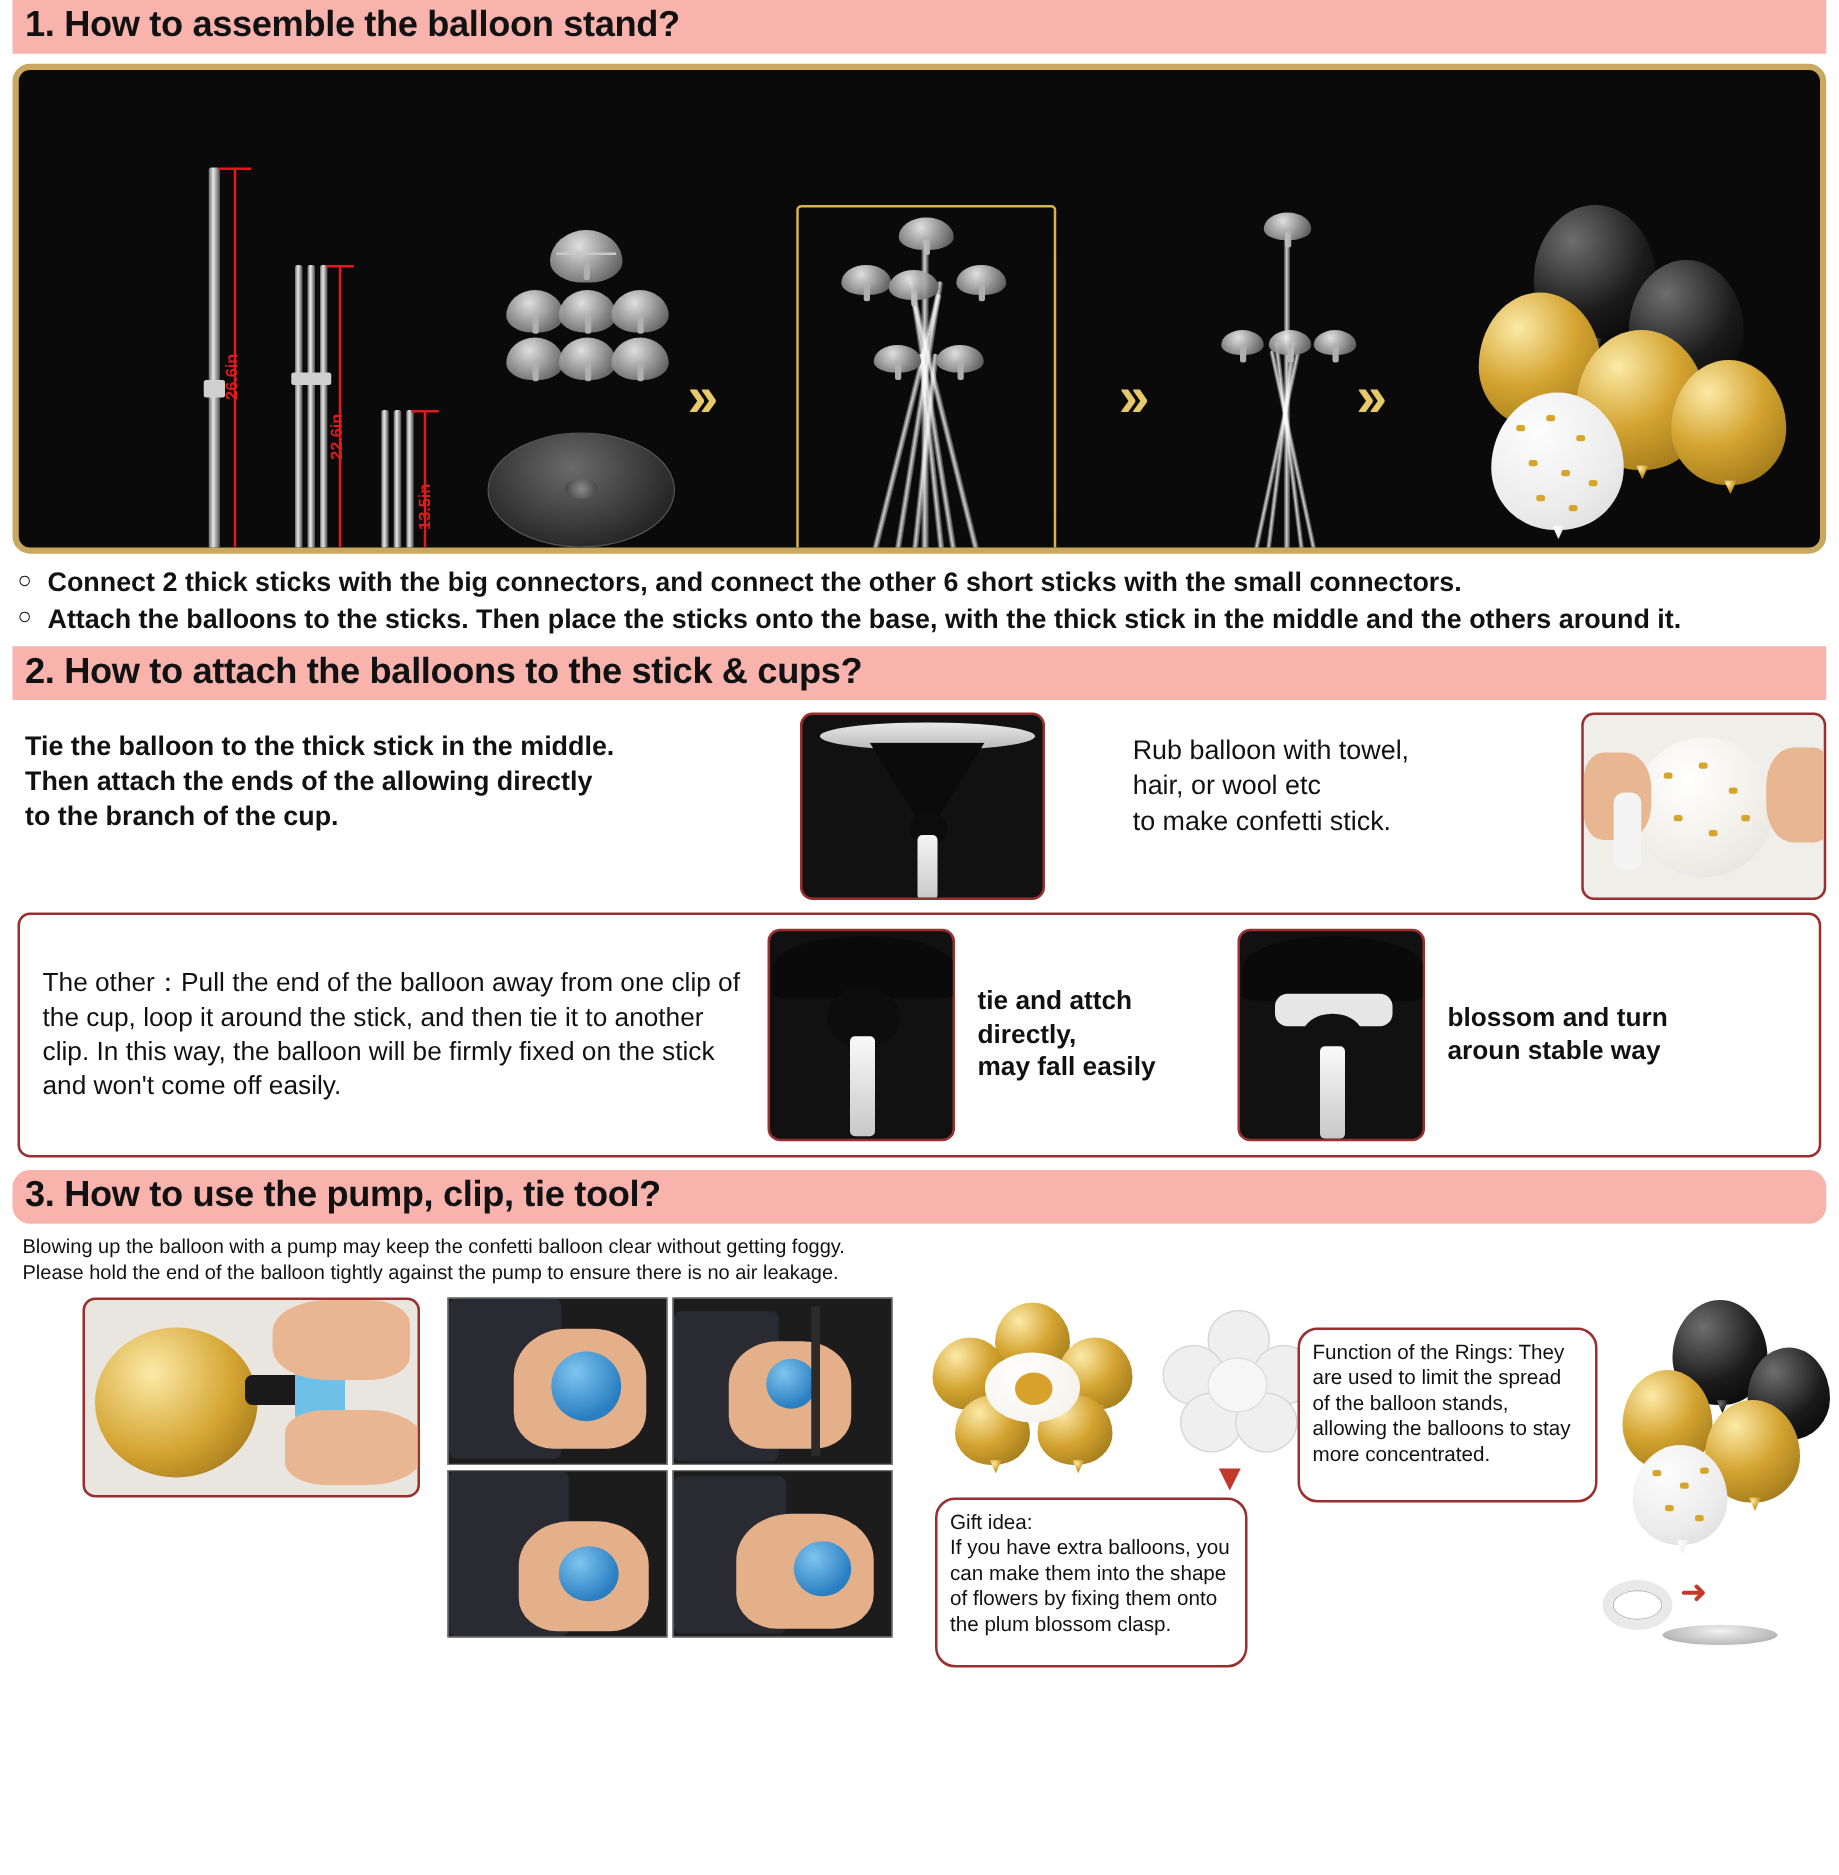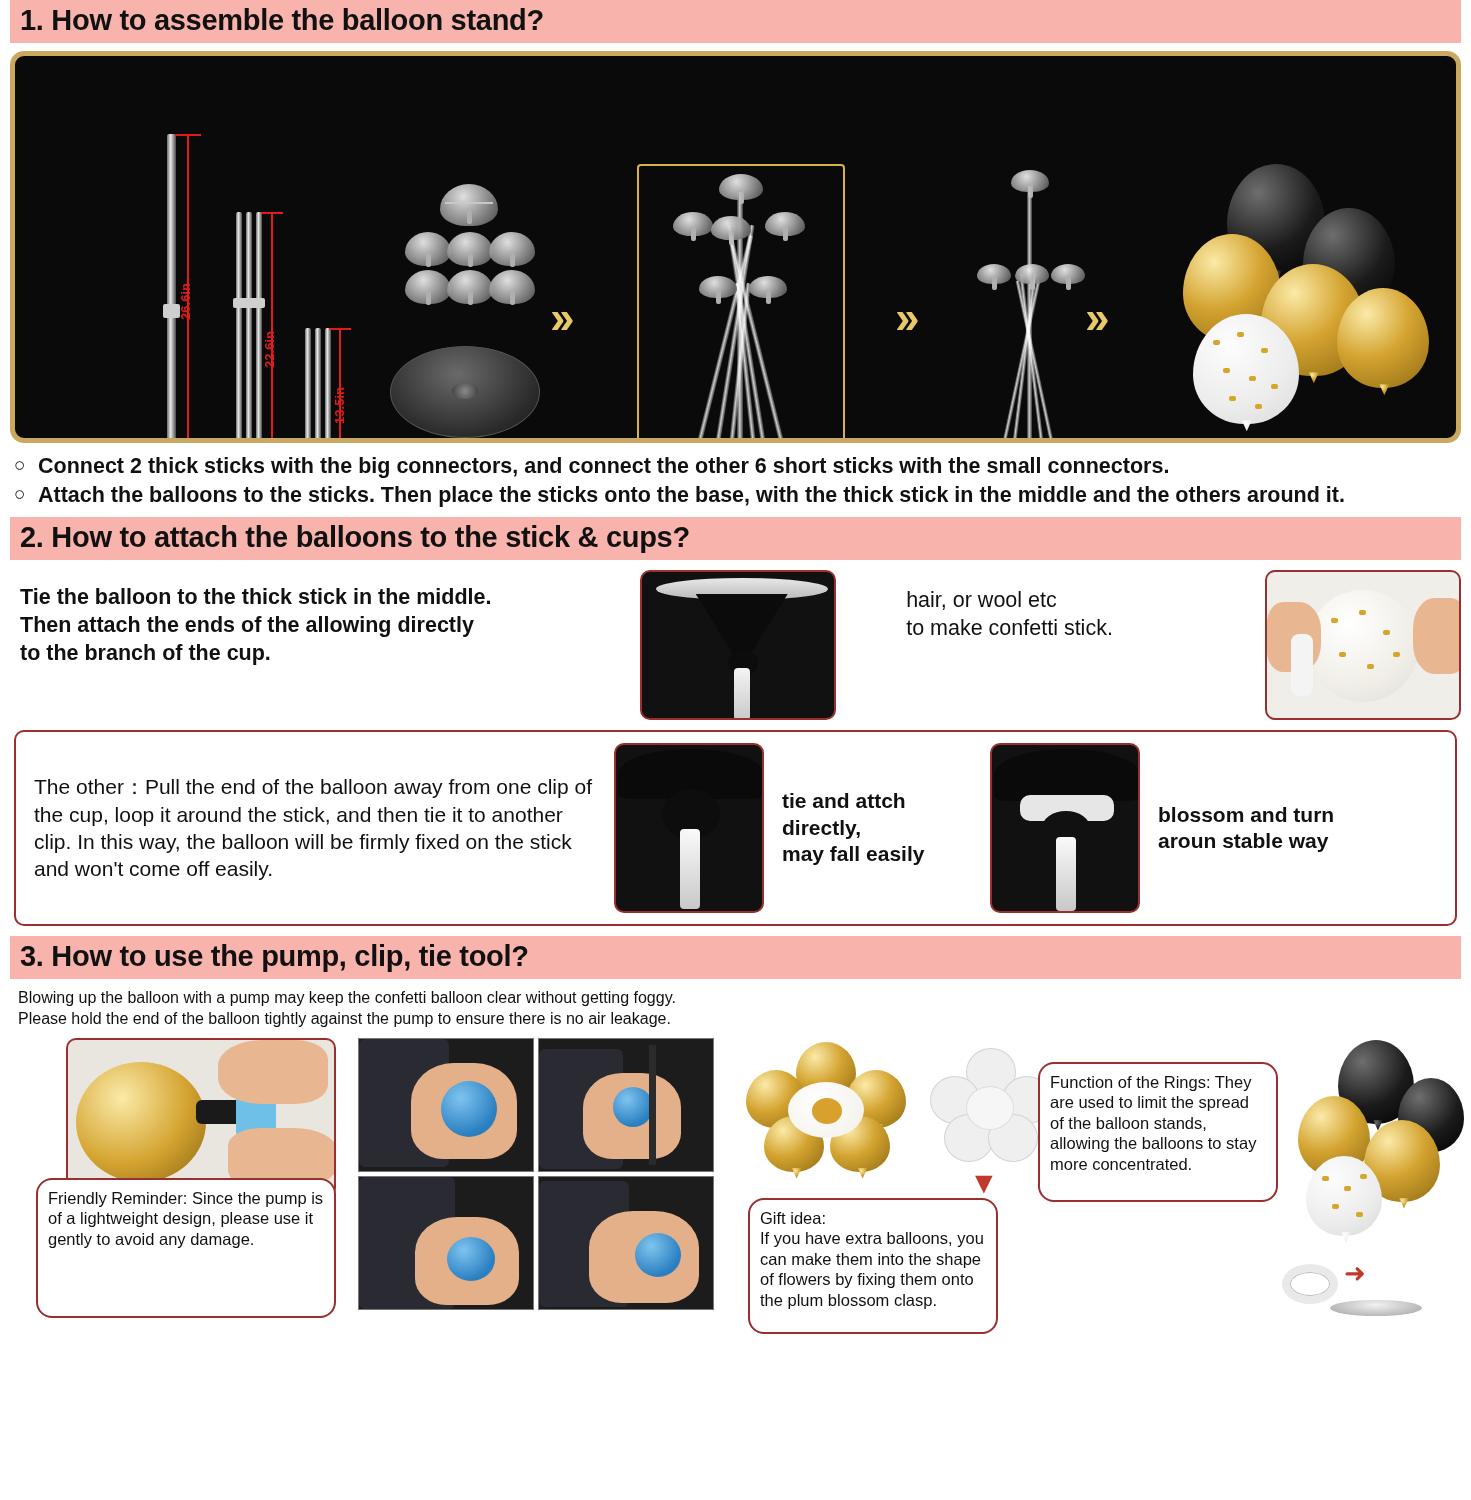--- a/index.html
+++ b/index.html
@@ -319,20 +319,21 @@
     </div>
 
     <div class="photo dark s2-photoL">
       <div style="position:absolute; left:14px; top:6px; width:172px; height:22px; border-radius:50%; background:linear-gradient(#e8e8e8,#b8b8b8);"></div>
       <div style="position:absolute; left:54px; top:22px; width:92px; height:62px; background:#0b0b0b; clip-path:polygon(0 0,100% 0,58% 100%,42% 100%);"></div>
       <div style="position:absolute; left:86px; top:78px; width:30px; height:26px; background:#0c0c0c; border-radius:50%;"></div>
       <div style="position:absolute; left:92px; top:96px; width:16px; height:52px; background:linear-gradient(#f4f4f4,#c9c9c9); border-radius:4px;"></div>
     </div>
 
     <div class="s2-textR">
+      <div>Rub balloon with towel,</div>
       <div>hair, or wool etc</div>
       <div>to make confetti stick.</div>
     </div>
 
     <div class="photo s2-photoR" style="background:#efeee9;">
       <div style="position:absolute; left:40px; top:18px; width:112px; height:112px; border-radius:50%; background:radial-gradient(circle at 38% 30%,#fff,#f0eee6 60%,#ddd);"></div>
       <div class="conf-dot" style="left:64px; top:46px;"></div>
       <div class="conf-dot" style="left:92px; top:38px;"></div>
       <div class="conf-dot" style="left:116px; top:58px;"></div>
       <div class="conf-dot" style="left:72px; top:80px;"></div>
@@ -365,40 +366,37 @@
       <div style="position:absolute; left:50px; top:66px; width:48px; height:34px; background:#111; border-radius:50%;"></div>
       <div style="position:absolute; left:64px; top:92px; width:20px; height:74px; background:linear-gradient(#fafafa,#c8c8c8); border-radius:4px;"></div>
     </div>
 
     <div class="cap" style="width:230px;">
       <div>blossom and turn</div>
       <div>aroun stable way</div>
     </div>
   </div>
 
-  <div class="sec-head" style="margin-top:10px;">3. How to use the pump, clip, tie tool?</div>
+  <div class="sec-head" style="margin-top:10px;border-radius:14px;">3. How to use the pump, clip, tie tool?</div>
 
   <div class="s3-para">
     <div>Blowing up the balloon with a pump may keep the confetti balloon clear without getting foggy.</div>
     <div>Please hold the end of the balloon tightly against the pump to ensure there is no air leakage.</div>
   </div>
 
   <div class="s3-row">
 
     <div class="photo" style="position:absolute; left:52px; top:0; width:270px; height:160px; background:#e9e6df;">
       <div style="position:absolute; left:8px; top:22px; width:130px; height:120px; border-radius:50%; background:radial-gradient(circle at 35% 30%,#fbeaa8,#d4a431 55%,#8a6512);"></div>
       <div style="position:absolute; left:128px; top:60px; width:52px; height:24px; background:#1a1a1a; border-radius:6px;"></div>
       <div style="position:absolute; left:168px; top:44px; width:40px; height:56px; background:#6fc0e8; border-radius:8px;"></div>
       <div style="position:absolute; left:150px; top:0px; width:110px; height:64px; background:#e8b791; border-radius:40% 30% 30% 40%;"></div>
       <div style="position:absolute; left:160px; top:88px; width:110px; height:60px; background:#e8b791; border-radius:30% 40% 40% 30%;"></div>
     </div>
 
-    <div class="cloud" style="left:22px; top:140px; width:300px; height:140px;">
-      <span>Friendly Reminder: Since the pump is of a lightweight design, please use it gently to avoid any damage.</span>
-    </div>
 
     <div class="grid4" style="left:344px; top:0; width:356px; height:272px;">
       <div class="cellph">
         <div class="sleeve" style="left:0; top:0; width:90px; height:128px;"></div>
         <div class="hand" style="left:52px; top:24px; width:106px; height:96px;"></div>
         <div class="bluepump" style="left:82px; top:42px; width:56px; height:56px;"></div>
       </div>
       <div class="cellph">
         <div class="sleeve" style="left:0; top:10px; width:84px; height:120px;"></div>
         <div class="hand" style="left:44px; top:34px; width:98px; height:86px;"></div>

